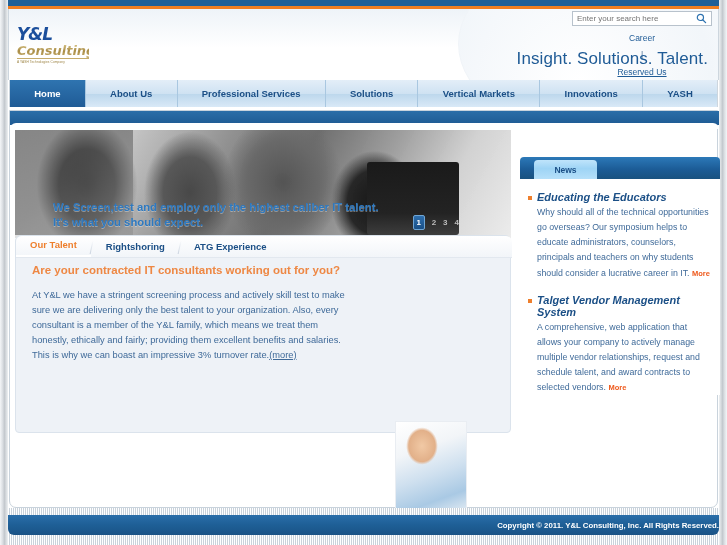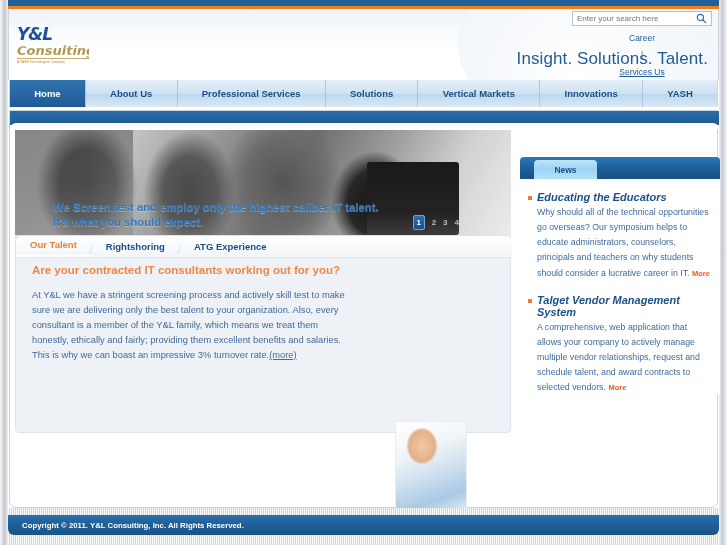--- a/index.html
+++ b/index.html
@@ -294,21 +294,21 @@
   
   .footer-hatch {
     position: absolute; left: 8px; top: 508px; width: 711px; height: 37px;
     background:
       repeating-linear-gradient(to right,#ffffff 0px,#ffffff 1px,#c9d2db 1px,#c9d2db 2px);
   }
   .footer-bar {
     position: absolute; left: 8px; top: 515px; width: 711px; height: 20px;
     background: linear-gradient(to bottom,#2a6ea9 0%,#1e5f96 50%,#1a5386 100%);
     border-radius: 0 0 6px 6px;
-    display: flex; align-items: center;
+    display: flex; align-items: center; justify-content: flex-end;
   }
   .footer-text {
     margin-left: 14px; font-size: 7.8px; font-weight: bold; color: #ffffff;
   }
 </style>
 </head>
 <body>
 
 <div id="page">
 
@@ -327,21 +327,21 @@
           <span>
             <svg width="11" height="11" viewBox="0 0 11 11">
               <circle cx="4.4" cy="4.4" r="3.1" fill="none" stroke="#2f73b0" stroke-width="1.2"></circle>
               <line x1="6.7" y1="6.7" x2="9.6" y2="9.6" stroke="#2f73b0" stroke-width="1.3" stroke-linecap="round"></line>
             </svg>
           </span>
         </button>
       </div>
       <a class="util-link" href="#">Career</a>
       <span class="util-sep">|</span>
-      <a class="util-link underline" href="#">Services Us</a>
+      <a class="util-link underline" href="#">Reserved Us</a>
     </div>
 
     <div class="logo">
       <div class="logo-main">Y&amp;L</div>
       <div class="logo-sub">Consulting</div>
       <div class="logo-tag">A YASH Technologies Company</div>
     </div>
 
     <div class="tagline">Insight. Solutions. Talent.</div>
   </div>

